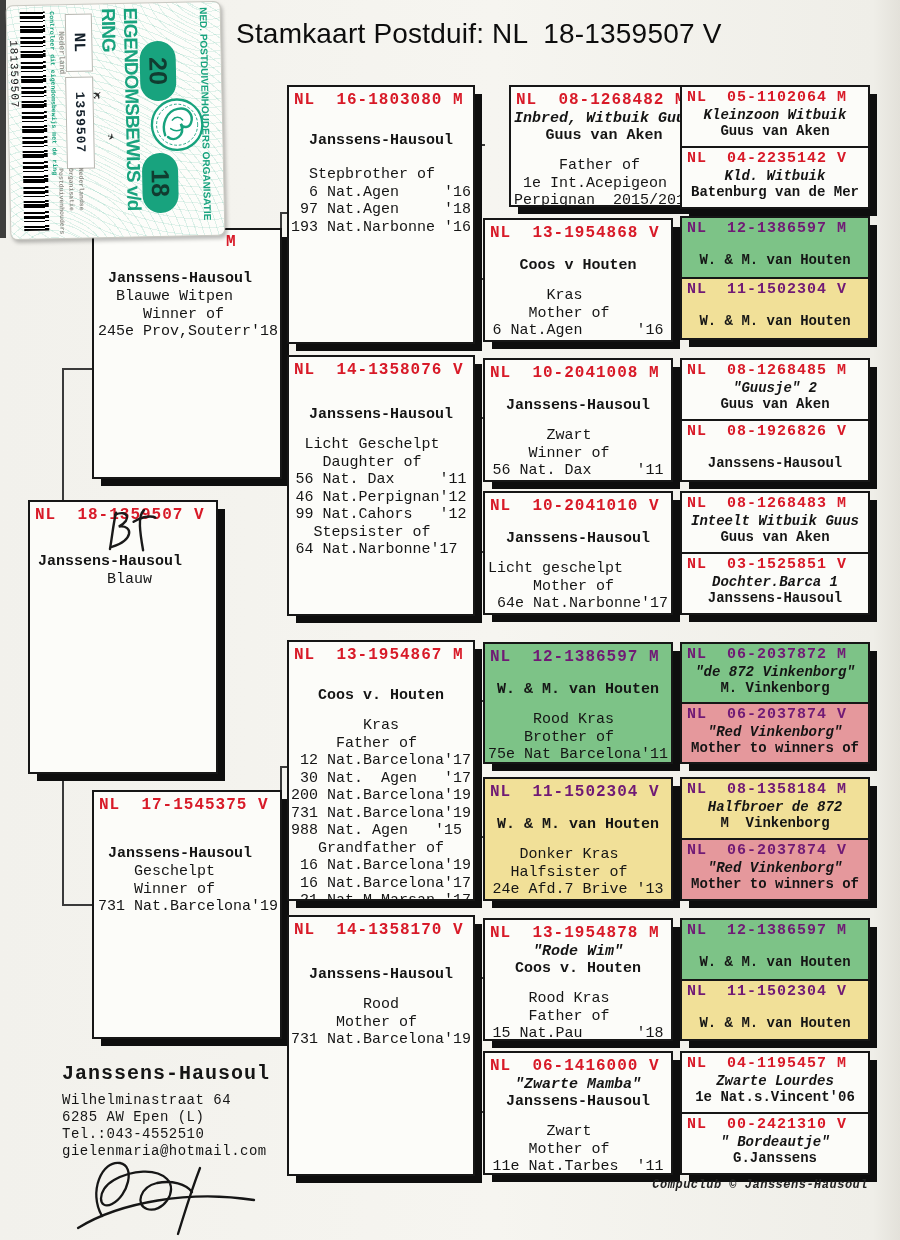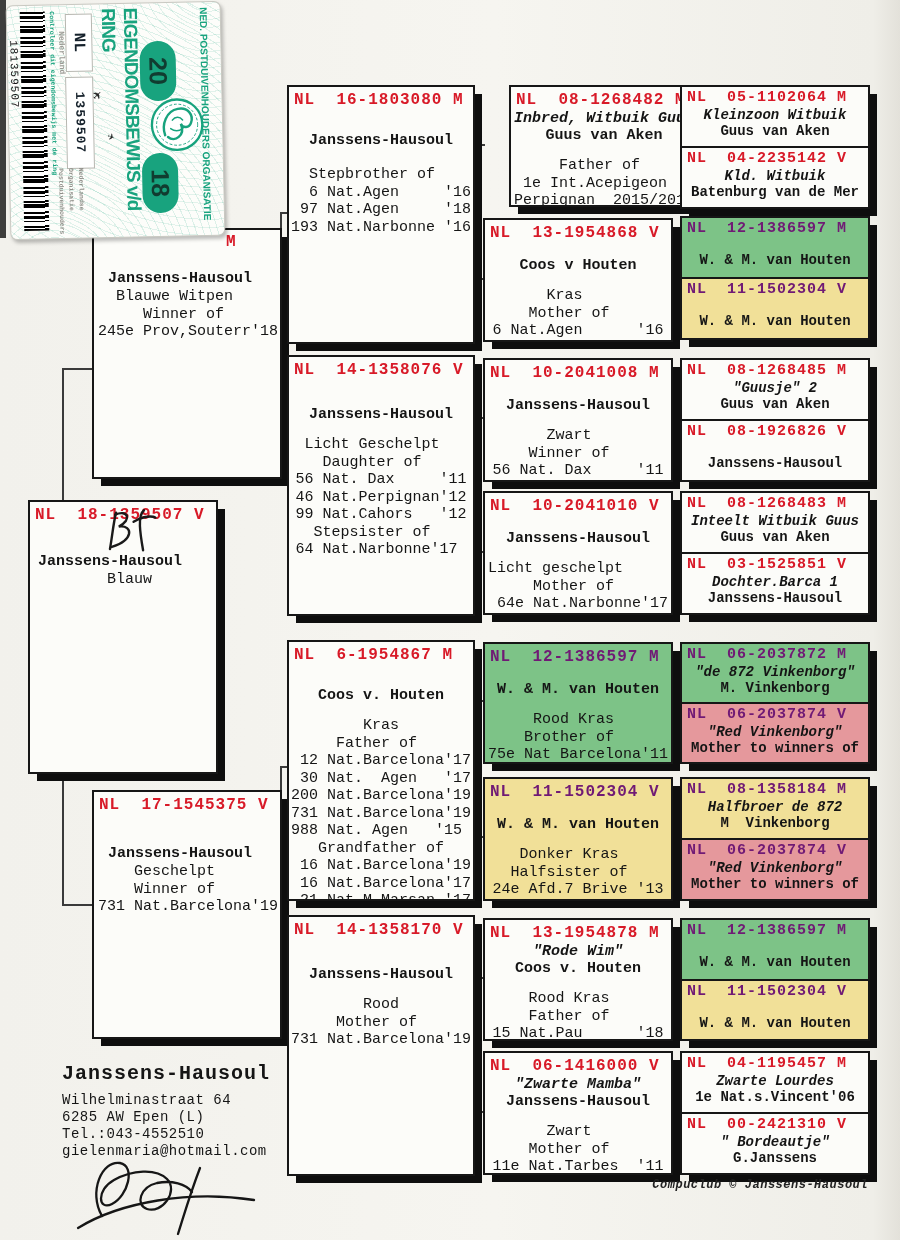--- a/index.html
+++ b/index.html
@@ -79,20 +79,21 @@
     font-style:italic;font-weight:bold;letter-spacing:.5px;color:#222;white-space:pre;}
   .sig{position:absolute;left:68px;top:1150px;}
   .bf{position:absolute;left:68px;top:6px;}
 </style>
 </head>
 <body>
 
 <div class="canvas">
   <div class="scan-edge"></div>
 
+  <div class="title">Stamkaart Postduif: NL  18-1359507 V</div>
 
   <div id="lines">
       <div class="ln" style="left: 62px; top: 368px; width: 2px; height: 134px;"></div>
       <div class="ln" style="left: 62px; top: 368px; width: 32px; height: 2px;"></div>
       <div class="ln" style="left: 62px; top: 770px; width: 2px; height: 136px;"></div>
       <div class="ln" style="left: 62px; top: 904px; width: 32px; height: 2px;"></div>
       <div class="ln" style="left: 278px; top: 350px; width: 6px; height: 2px;"></div>
       <div class="ln" style="left: 280px; top: 212px; width: 2px; height: 274px;"></div>
       <div class="ln" style="left: 280px; top: 212px; width: 9px; height: 2px;"></div>
       <div class="ln" style="left: 280px; top: 484px; width: 9px; height: 2px;"></div>
@@ -195,21 +196,21 @@
     <div class="bbody"> Licht Geschelpt
    Daughter of
 56 Nat. Dax     '11
 46 Nat.Perpignan'12
 99 Nat.Cahors   '12
   Stepsister of
 64 Nat.Narbonne'17</div>
   </div>
 
   <div class="box" style="left:287px;top:640px;width:184px;height:257px">
-    <div class="ring">NL  6-1954867 M</div>
+    <div class="ring">NL  13-1954867 M</div>
     <div class="bname" style="margin-top:22px">Coos v. Houten</div>
     <div class="bbody">        Kras
      Father of
  12 Nat.Barcelona'17
  30 Nat.  Agen   '17
 200 Nat.Barcelona'19
 731 Nat.Barcelona'19
 988 Nat. Agen   '15
    Grandfather of
  16 Nat.Barcelona'19

